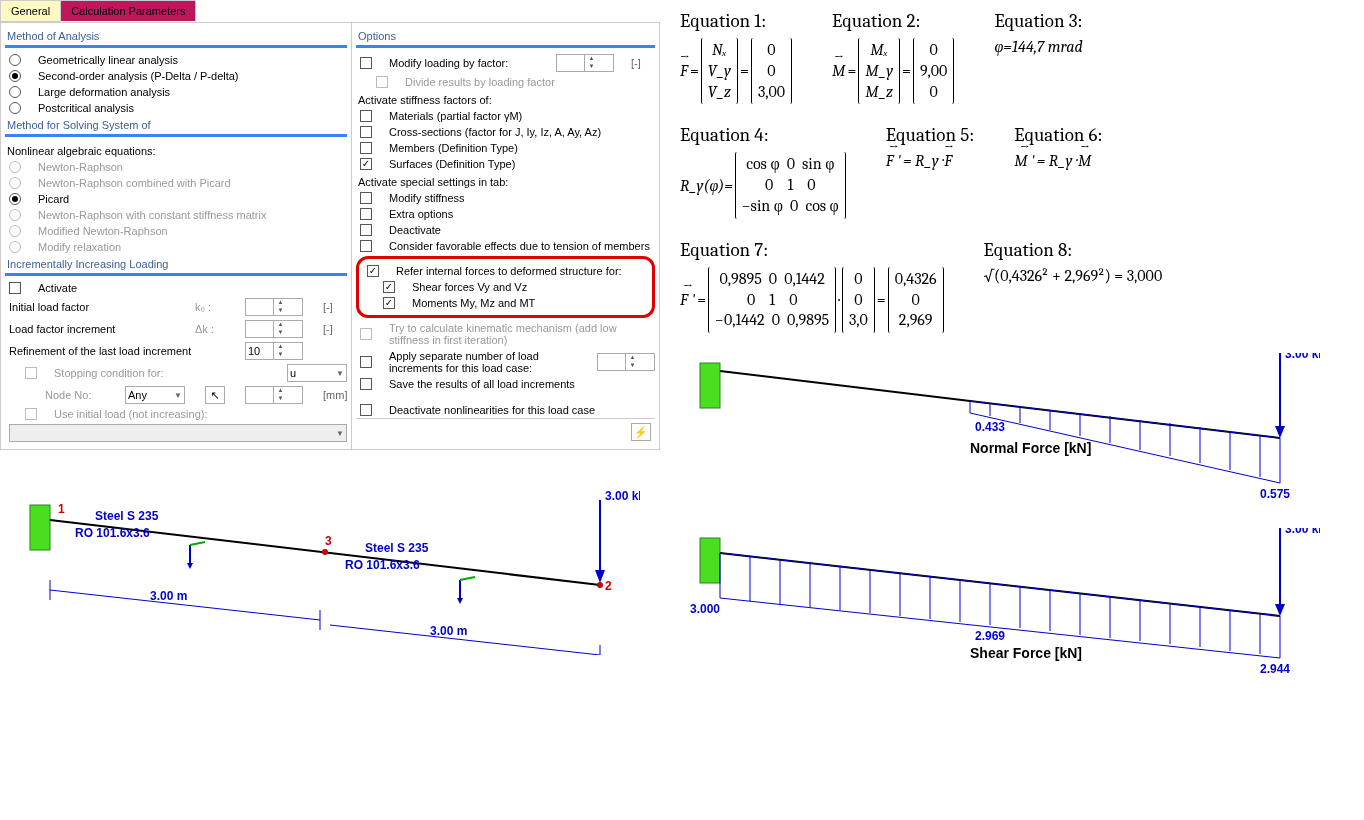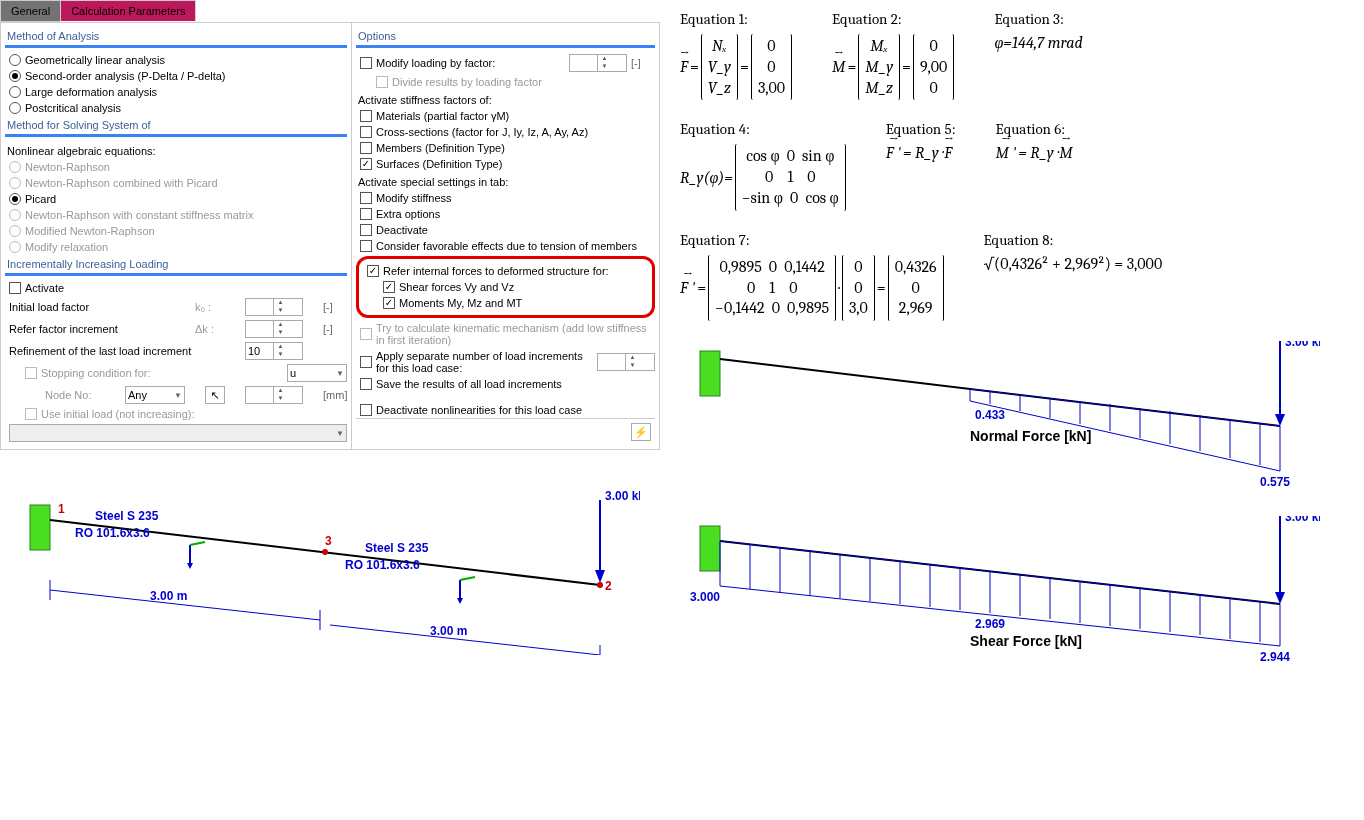--- a/index.html
+++ b/index.html
@@ -3,31 +3,31 @@
 <meta charset="utf-8">
 <style>
 * { box-sizing: border-box; margin: 0; padding: 0; }
 body { font-family: "Segoe UI", Tahoma, sans-serif; font-size: 11px; color: #000; background: #fff; width: 1364px; }
 .main-layout { display: flex; }
 .left-col { width: 660px; }
 .right-col { flex: 1; padding: 10px 20px; }
 
 
 .tabs { display: flex; background: #fff; }
-.tab { padding: 4px 10px; border: 1px solid #ccc; background: #737373; cursor: pointer; margin-right: -1px; }
+.tab { padding: 4px 10px; border: 1px solid #ccc; background: #fef9c3; cursor: pointer; margin-right: -1px; }
 .tab.active { background: #be185d; border-bottom: 1px solid #fff; font-weight: normal; }
 
 
 .panels { display: flex; border: 1px solid #ccc; }
 .panel-col { flex: 1; padding: 4px; }
 .panel-col + .panel-col { border-left: 1px solid #ccc; }
 
 .group-title { color: #3a5f9a; font-weight: normal; padding: 3px 2px; border-bottom: 3px solid #3b82f6; margin-bottom: 4px; }
 
-.radio-row, .check-row { display: flex; align-items: center; padding: 2px 0 2px 4px; gap: 4px; }
+.radio-row, .check-row { display: flex; align-items: center; padding: 2px 0 2px 4px; gap: 17px; }
 .radio-btn { width: 12px; height: 12px; border: 1px solid #555; border-radius: 50%; display: inline-flex; align-items: center; justify-content: center; flex-shrink: 0; }
 .radio-btn.selected::after { content: ""; width: 6px; height: 6px; background: #000; border-radius: 50%; }
 .radio-btn.disabled { border-color: #bbb; }
 .check-box { width: 12px; height: 12px; border: 1px solid #555; display: inline-flex; align-items: center; justify-content: center; flex-shrink: 0; font-size: 10px; line-height: 1; }
 .check-box.checked::after { content: "✓"; color: #000; }
 .check-box.disabled { border-color: #bbb; }
 .r-label { flex: 1; }
 .r-label.disabled { color: #999; }
 .sub-indent { padding-left: 20px; }
 
@@ -46,21 +46,21 @@
 .small-btn { border: 1px solid #aaa; width: 20px; height: 18px; display: inline-flex; align-items: center; justify-content: center; }
 
 .red-highlight { border: 3px solid #e00000; border-radius: 12px; padding: 4px; margin: 2px 0; }
 
 .bottom-bar { display: flex; justify-content: flex-end; padding: 4px; gap: 4px; border-top: 1px solid #ccc; }
 
 
 .equations { font-family: "Cambria", "Times New Roman", serif; font-size: 16px; }
 .eq-row { display: flex; gap: 40px; margin-bottom: 20px; }
 .eq-blk { }
-.eq-title { margin-bottom: 6px; font-size: 15px; }
+.eq-title { margin-bottom: 6px; font-size: 19px; }
 .eq-body { display: flex; align-items: center; gap: 2px; }
 .vec { position: relative; display: inline-block; }
 .vec::before { content: "→"; position: absolute; top: -12px; left: 0; right: 0; text-align: center; font-size: 12px; }
 .matrix { display: inline-block; border-left: 1.5px solid #000; border-right: 1.5px solid #000; padding: 2px 6px; border-radius: 2px; }
 .matrix .mrow { text-align: center; line-height: 1.3; }
 .italic { font-style: italic; }
 
 
 .diagram { position: relative; margin-top: 15px; }
 .diagram svg { display: block; }
@@ -141,21 +141,21 @@
           <div class="spinner">
               <input style="">
               <div class="spin-btns">
                 <span>▲</span>
                 <span>▼</span>
               </div>
             </div>
           <span class="unit">[-]</span>
         </div>
         <div class="input-row sub-indent">
-          <span class="input-label disabled">Refer factor increment</span>
+          <span class="input-label disabled">Load factor increment</span>
           <span class="r-label disabled" style="flex:0 0 30px">Δk :</span>
           <div class="spinner">
               <input style="">
               <div class="spin-btns">
                 <span>▲</span>
                 <span>▼</span>
               </div>
             </div>
           <span class="unit">[-]</span>
         </div>

